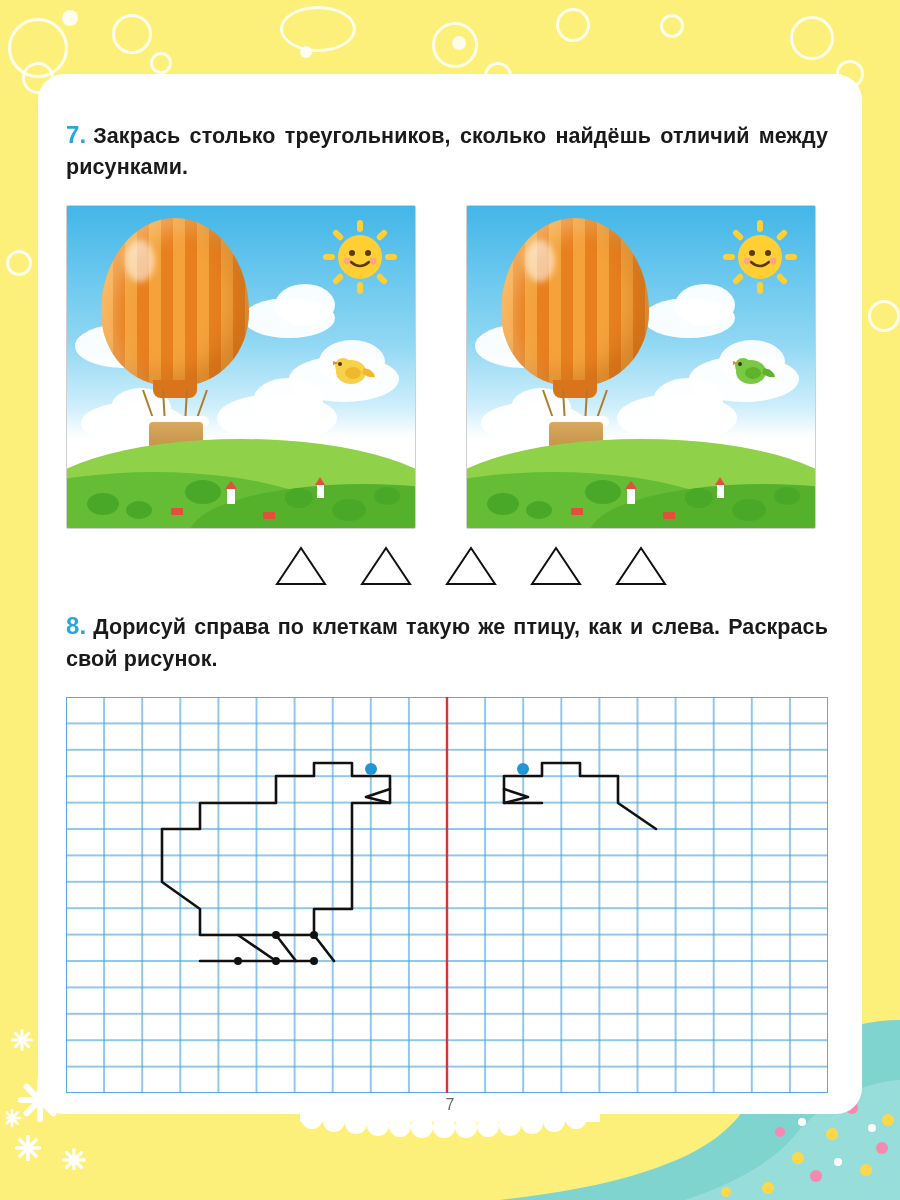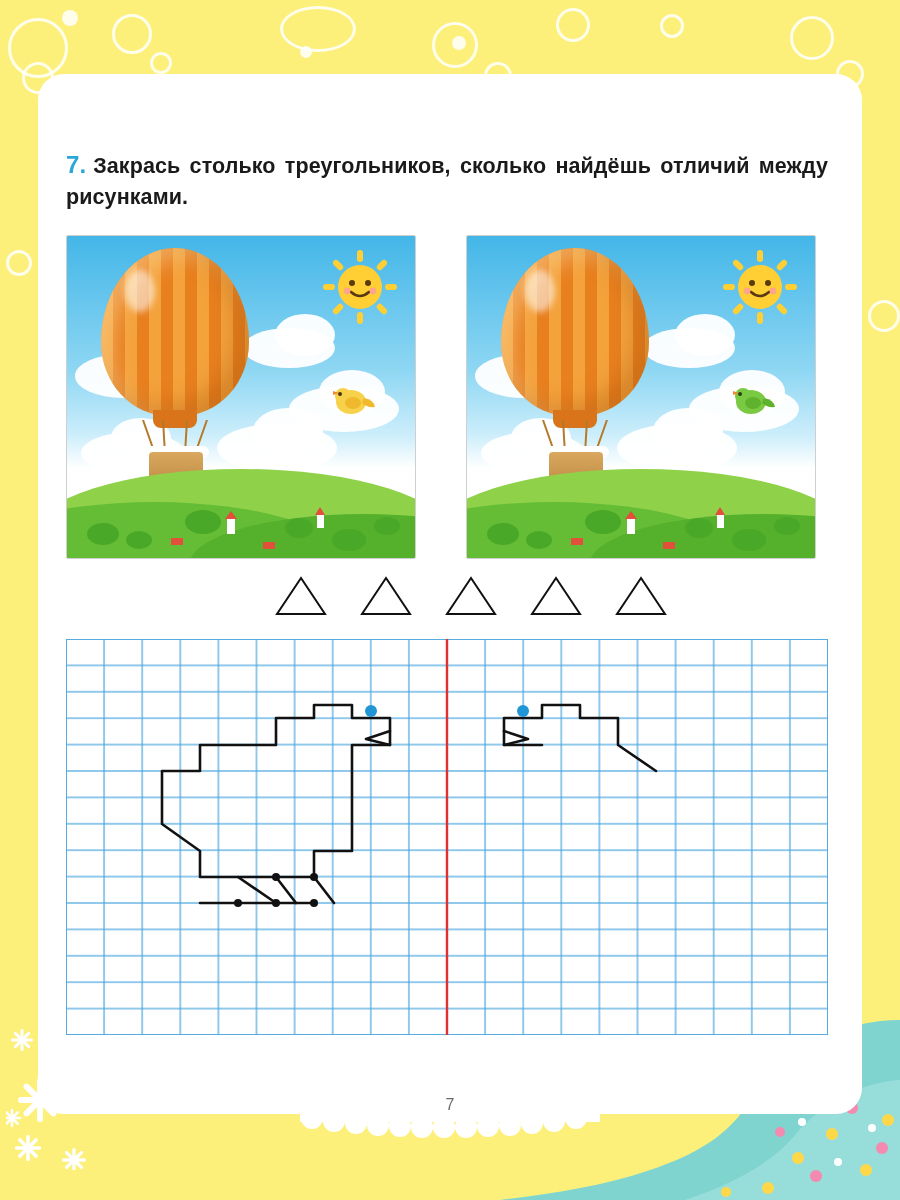--- a/index.html
+++ b/index.html
@@ -49,21 +49,21 @@
     left: 38px;
     top: 74px;
     width: 824px;
     height: 1040px;
     background: #ffffff;
     border-radius: 26px;
   }
   .content {
     position: absolute;
     left: 66px;
-    top: 126px;
+    top: 96px;
     width: 762px;
   }
   
   .task {
     font-size: 21.5px;
     line-height: 1.45;
     color: #1a1a1a;
     text-align: justify;
     font-weight: 600;
     letter-spacing: .1px;
@@ -509,20 +509,23 @@
           <path d="M27 3 L51 39 L3 39 Z" fill="none" stroke="#111" stroke-width="2"></path>
         </svg>
       <svg class="tri" viewBox="0 0 54 42">
           <path d="M27 3 L51 39 L3 39 Z" fill="none" stroke="#111" stroke-width="2"></path>
         </svg>
       <svg class="tri" viewBox="0 0 54 42">
           <path d="M27 3 L51 39 L3 39 Z" fill="none" stroke="#111" stroke-width="2"></path>
         </svg>
     </div>
 
+    <p class="task task2">
+      <span class="num">8.</span><span>Дорисуй справа по клеткам такую же птицу, как и слева. Раскрась свой рисунок.</span>
+    </p>
 
     <div class="grid-box">
       <svg class="grid-svg" width="762" height="396" viewBox="0 0 762 396">
         <defs>
           <pattern id="cells" width="38.1" height="26.4" patternUnits="userSpaceOnUse">
             <rect width="38.1" height="26.4" fill="#ffffff" stroke="#49a6e0" stroke-width="1.2"></rect>
           </pattern>
         </defs>
         <rect x="0" y="0" width="762" height="396" fill="url(#cells)"></rect>
         <rect x="0" y="0" width="762" height="396" fill="none" stroke="#49a6e0" stroke-width="1.6"></rect>

